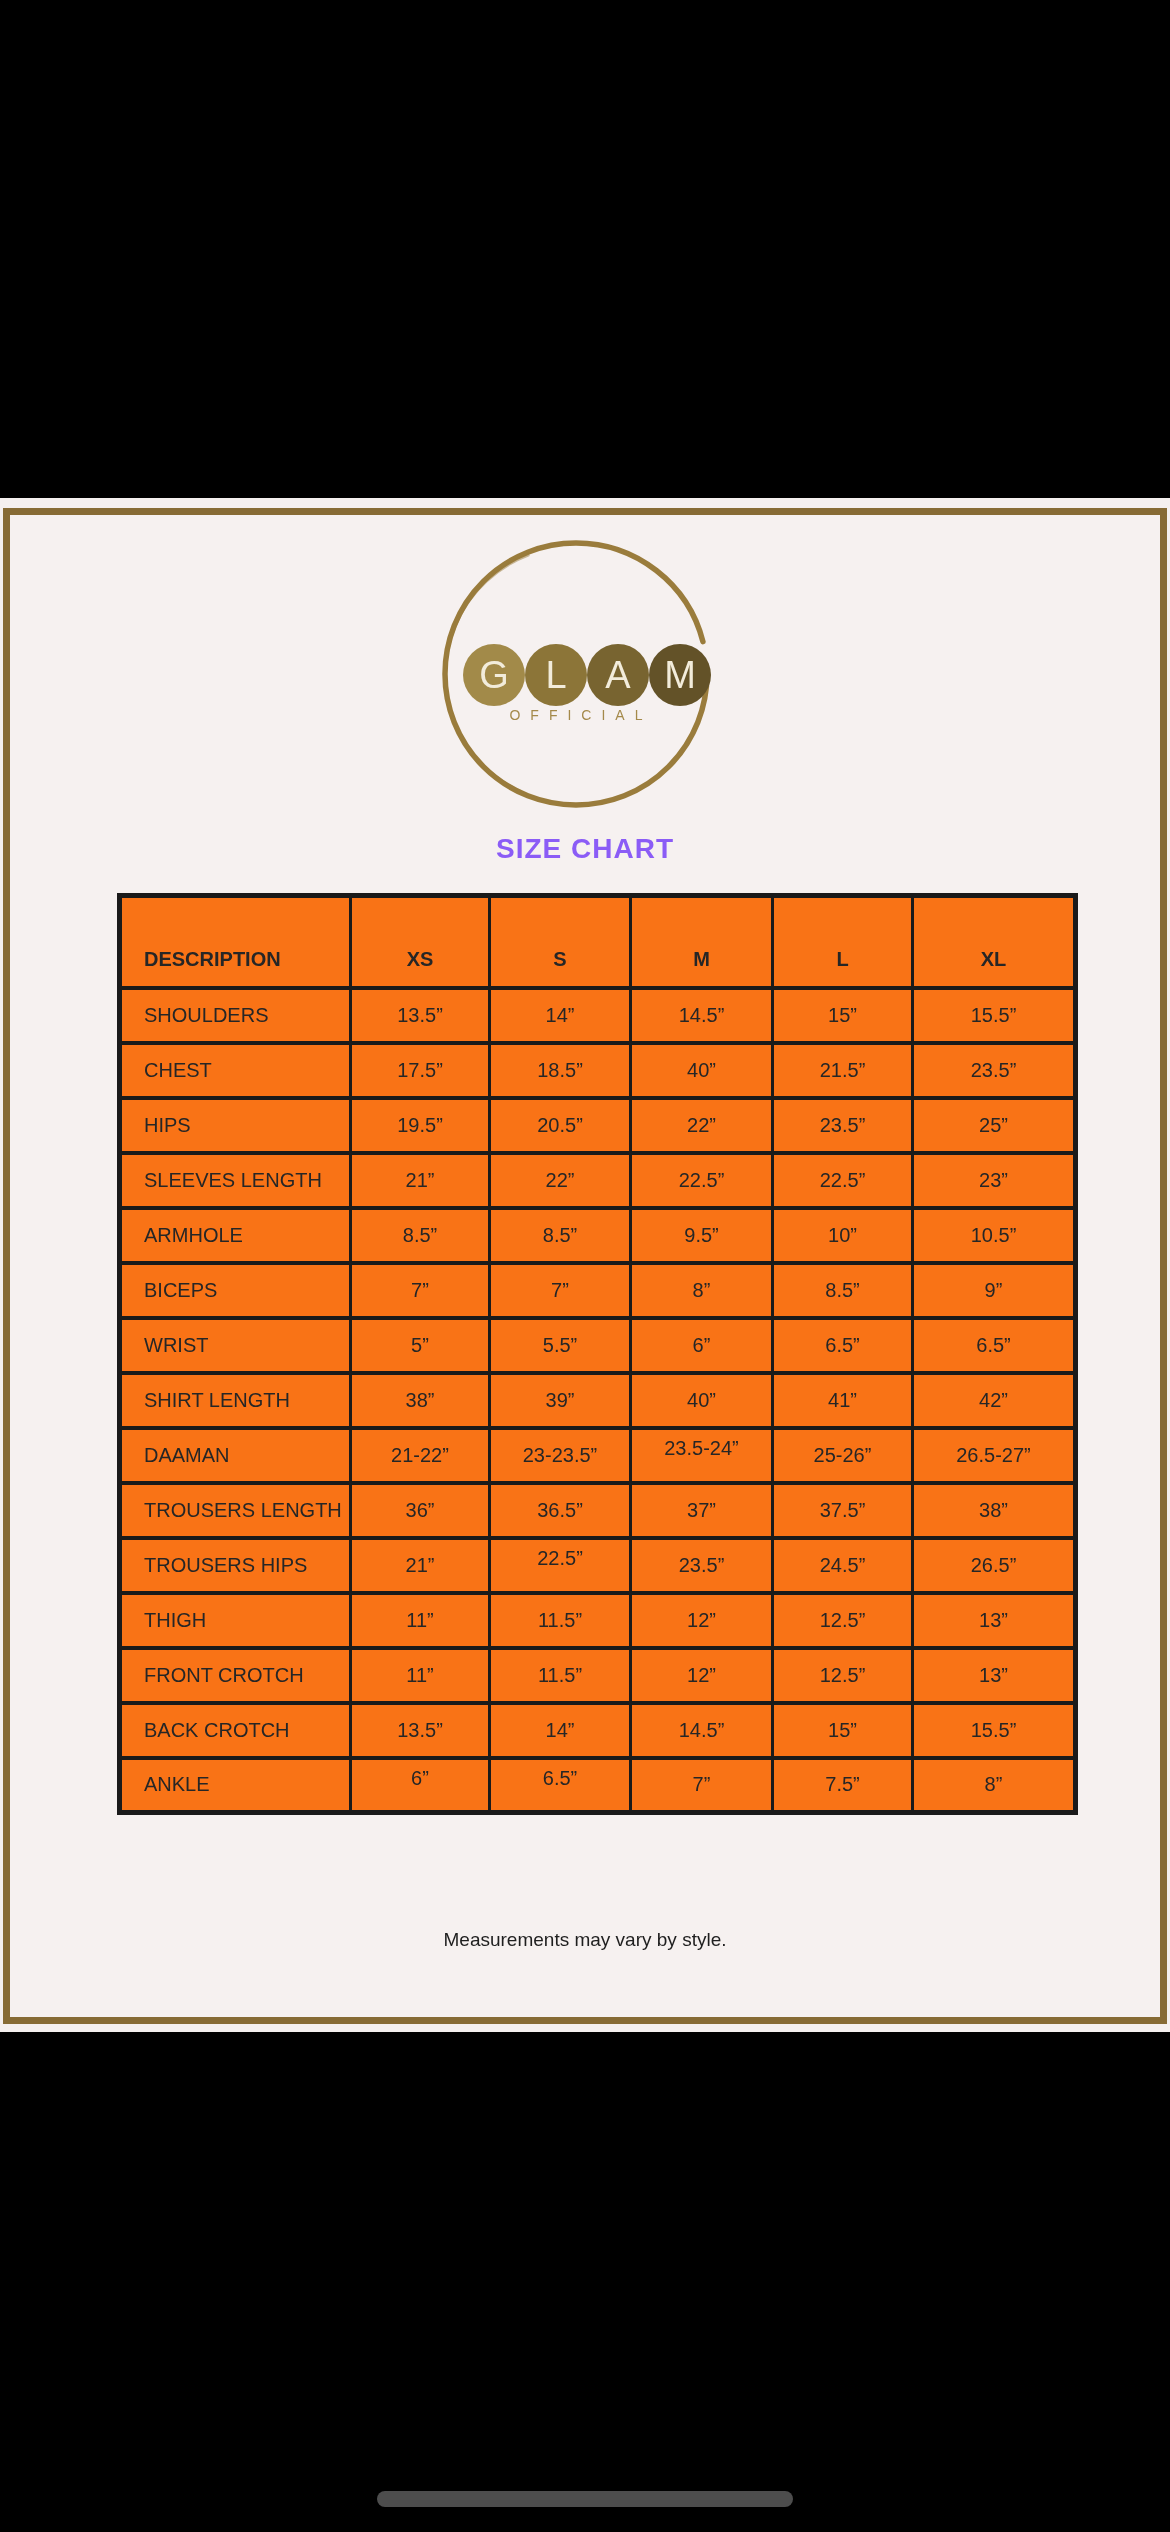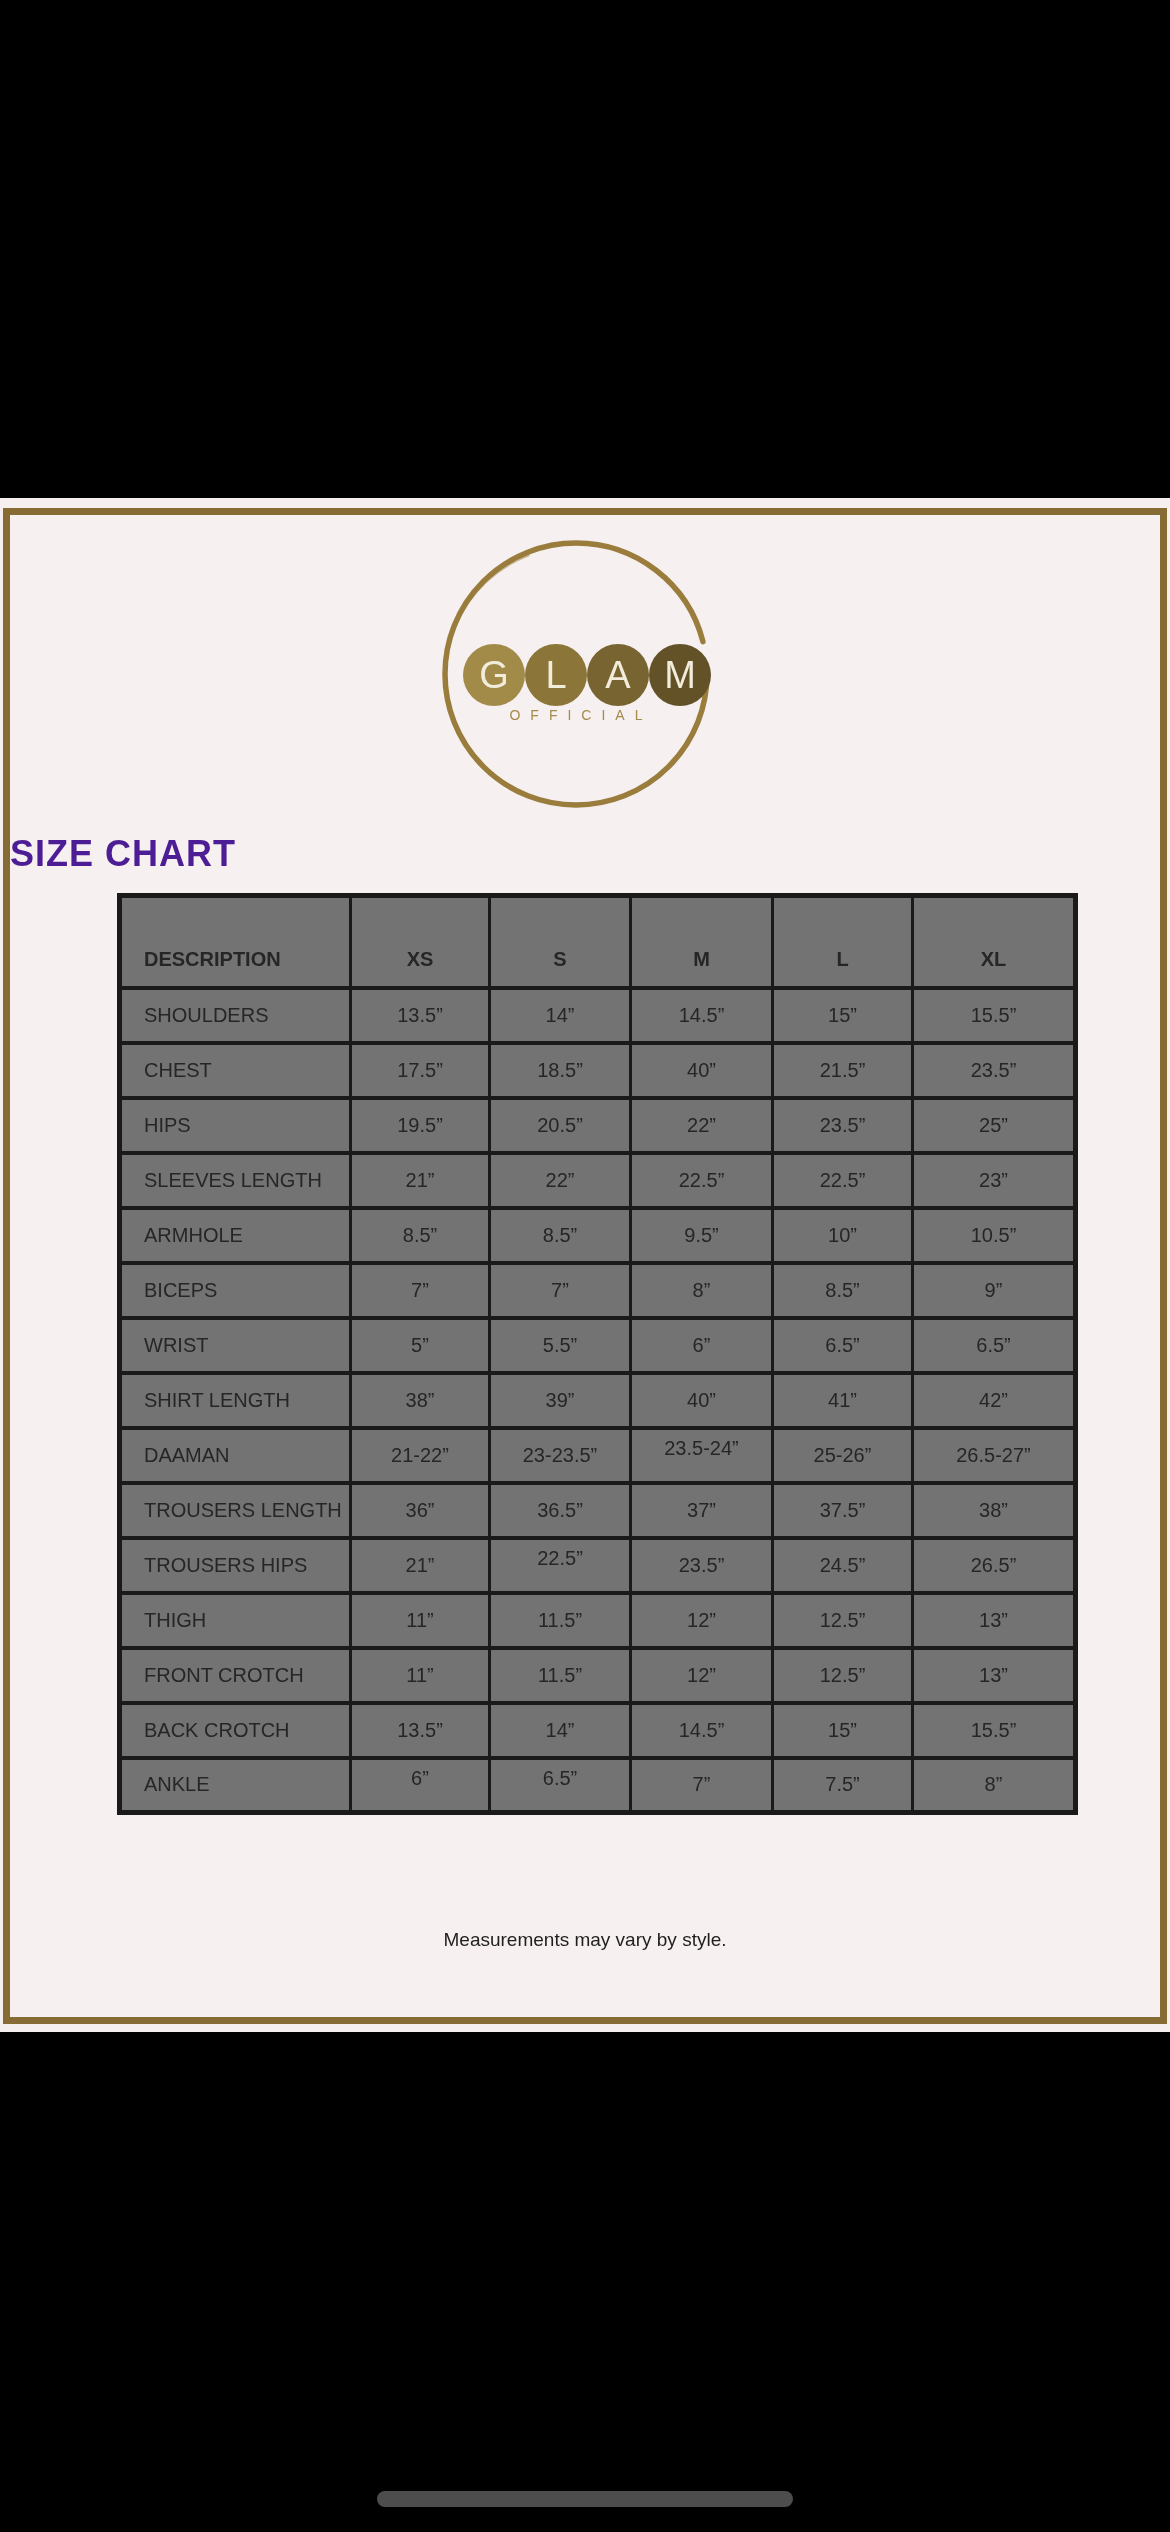--- a/index.html
+++ b/index.html
@@ -35,29 +35,29 @@
   .c3 { background:#786430; }
   .c4 { background:#635228; }
   .official {
     position:absolute; top:170px; left:0; width:100%;
     text-align:center; font-size:14px; color:#a4894a;
     letter-spacing:10px; padding-left:10px;
   }
 
   .title {
     position:absolute; top:318px; left:0; width:100%;
-    font-size:36px; font-weight:700;
-    letter-spacing:1px; color:#4c1d95;
+    text-align:center; font-size:28px; font-weight:700;
+    letter-spacing:1px; color:#8b5cf6;
   }
 
   
   .size-table {
     position:absolute; top:378px; left:107px;
     border-collapse:collapse; table-layout:fixed; width:956px;
-    border:5px solid #1a1a1a; background:#737373;
+    border:5px solid #1a1a1a; background:#f97316;
   }
   .size-table th, .size-table td {
     border:3px solid #1a1a1a; border-top-width:4px; border-bottom-width:4px;
     color:#262626; font-size:20px; overflow:hidden; white-space:nowrap;
   }
   .size-table thead tr { height:92px; }
   .size-table tbody tr { height:55px; }
   .size-table th { font-weight:700; vertical-align:bottom; padding-bottom:15px; text-align:center; }
   .size-table th.desc-col { text-align:left; padding-left:22px; }
   .label-cell { text-align:left; padding-left:22px; vertical-align:middle; }

